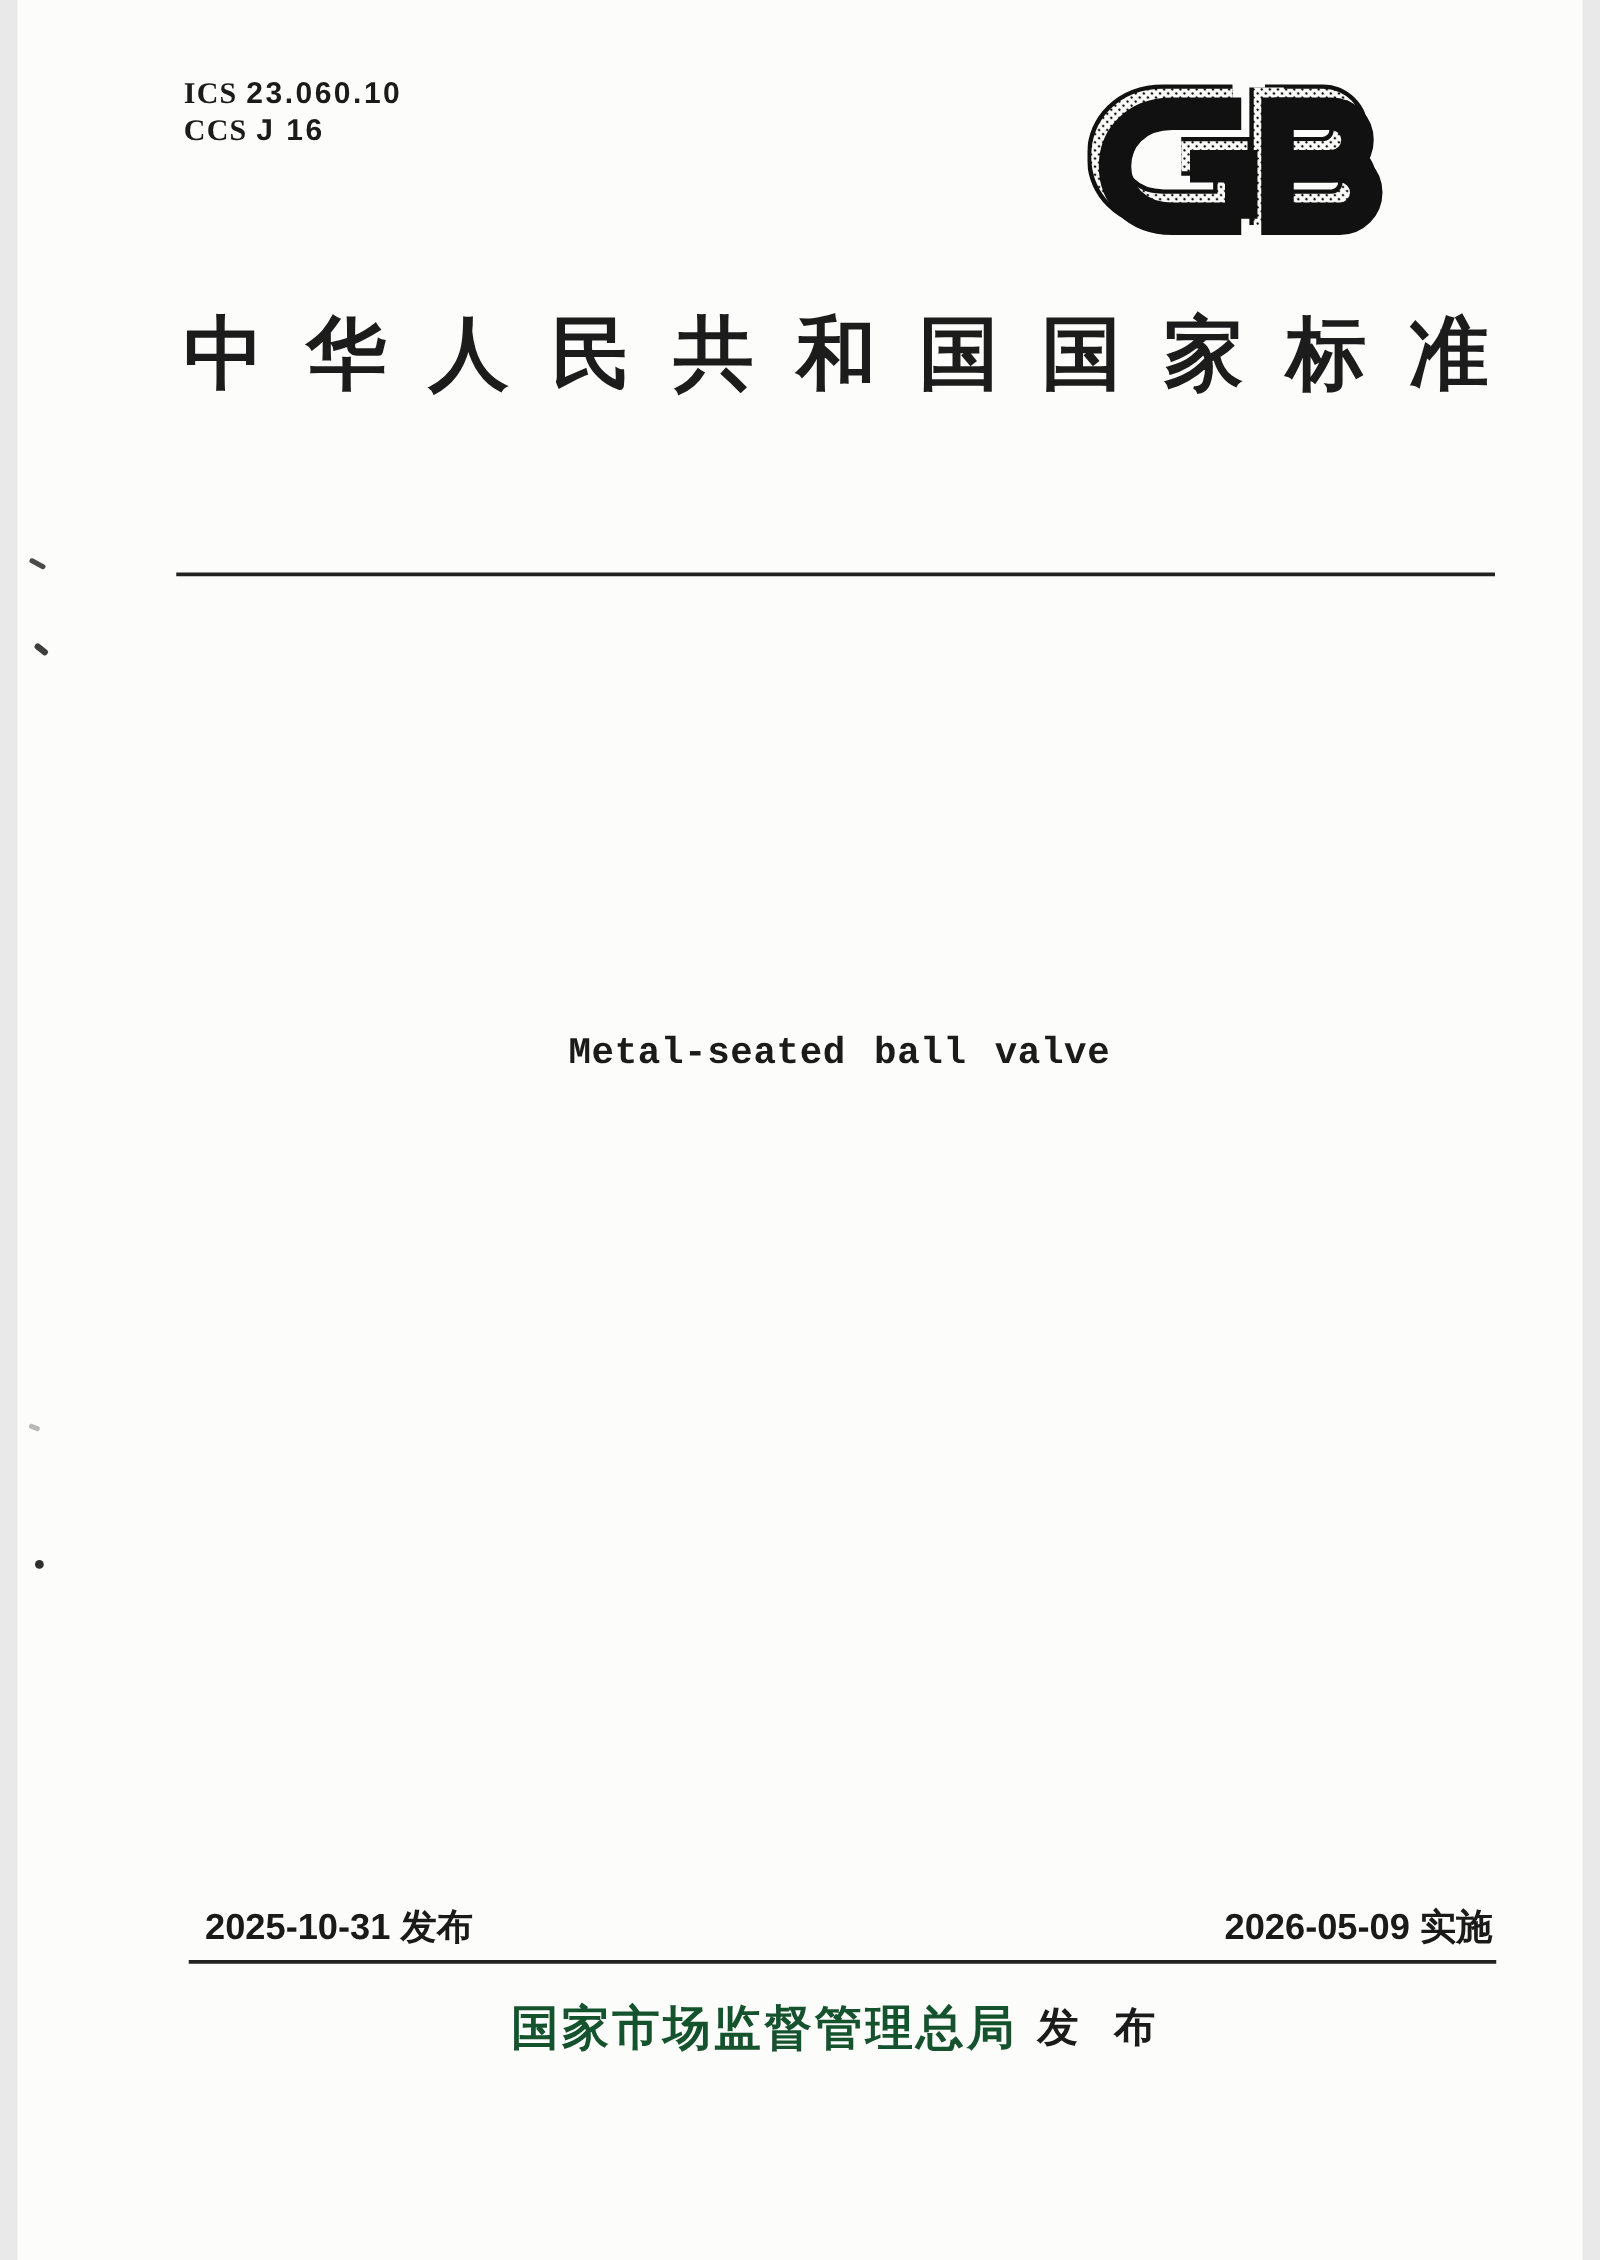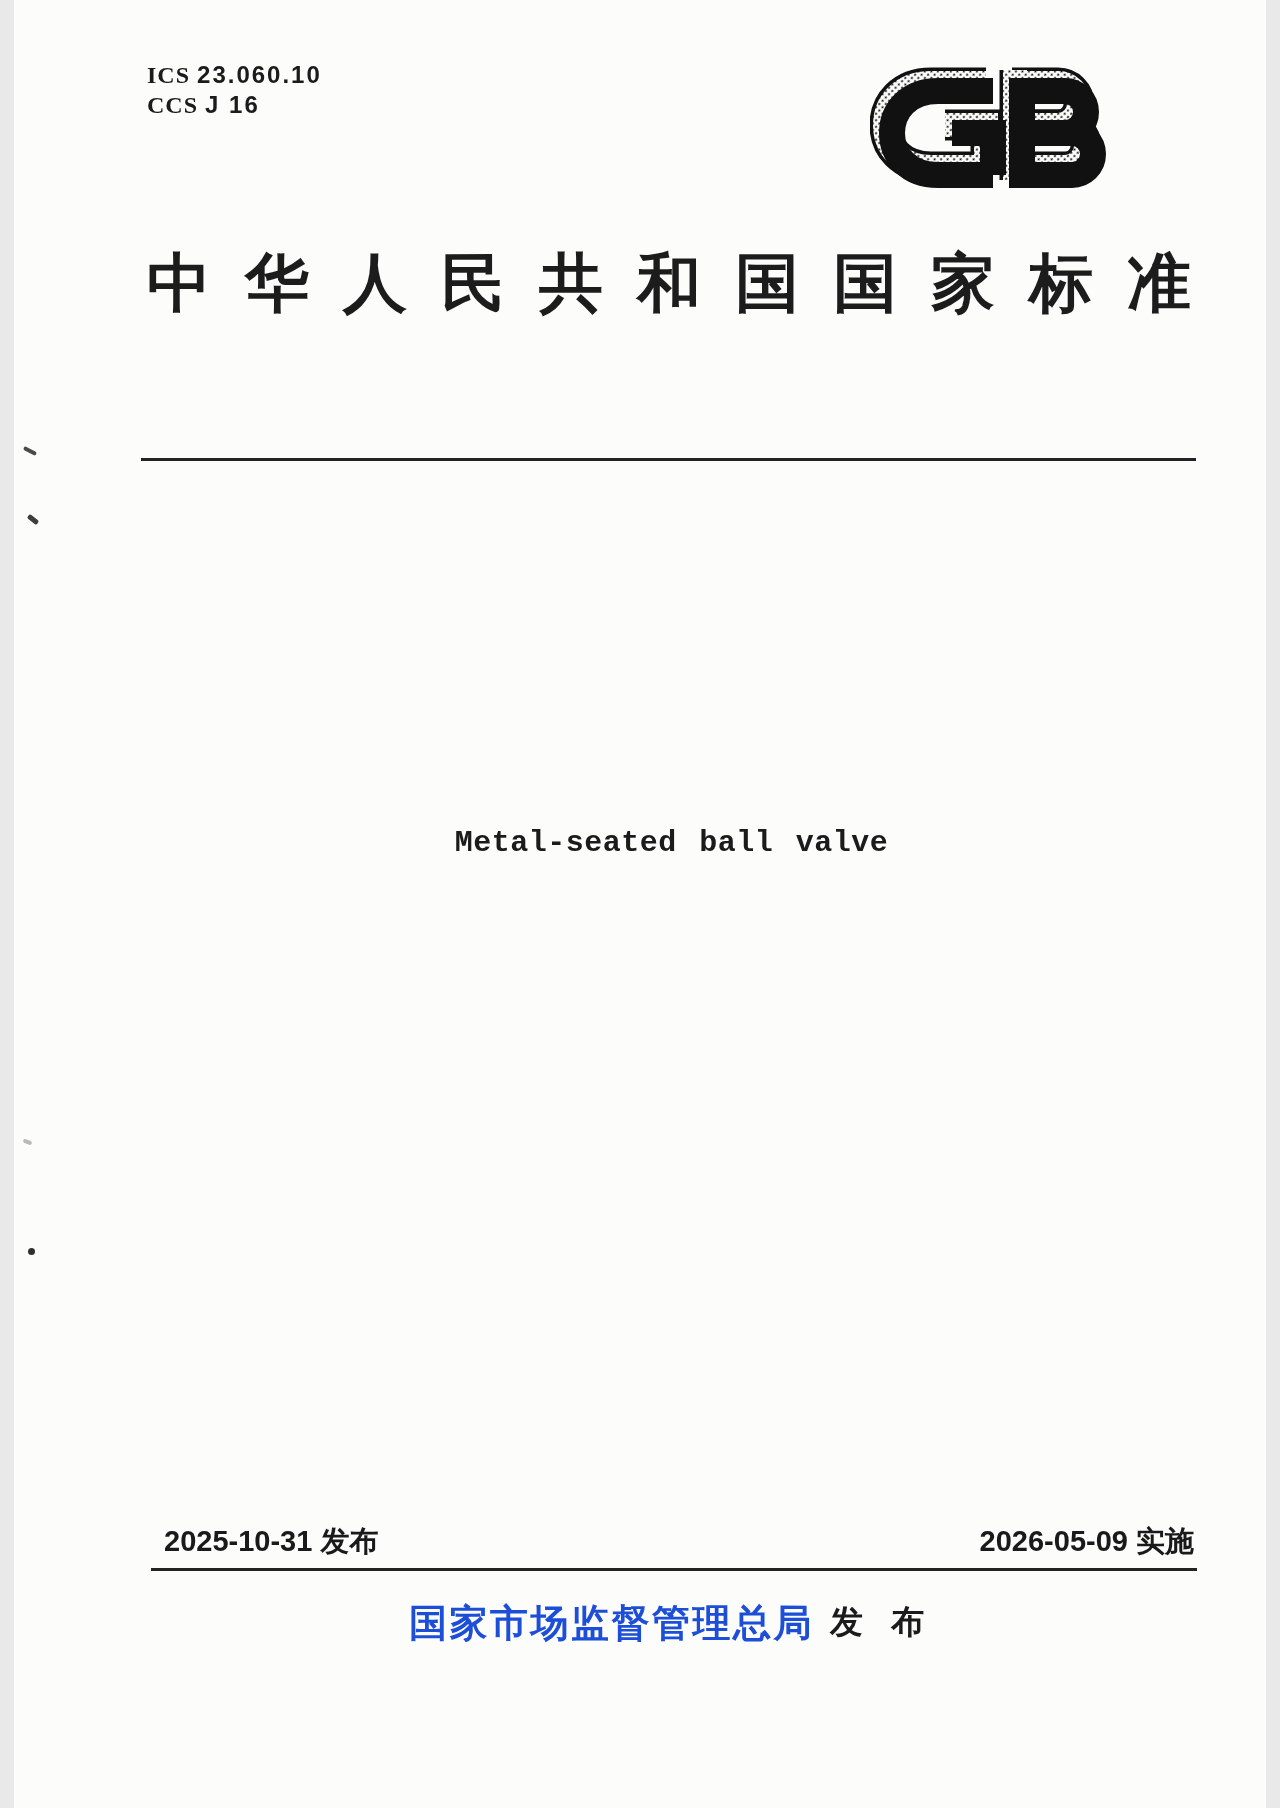--- a/index.html
+++ b/index.html
@@ -74,21 +74,21 @@
 
   
   .org{
     position:absolute;left:135px;top:1600px;width:1045px;
     display:flex;align-items:center;justify-content:center;
   }
   .org-lines{
     text-align:left;font-size:38px;font-weight:bold;
     letter-spacing:2.5px;line-height:44px;
     font-family:"Liberation Serif","DejaVu Serif",serif;
-    color:#1d4ed8;
+    color:#14532d;
   }
   .publish{
     font-size:33px;font-weight:bold;margin-left:16px;
     letter-spacing:10px;white-space:nowrap;
     font-family:"Liberation Serif","DejaVu Serif",serif;
   }
 
   
   .mark{position:absolute;background:#4a4a4a;border-radius:2px;}
   .mark1{left:9px;top:449px;width:14px;height:4px;transform:rotate(28deg);}

